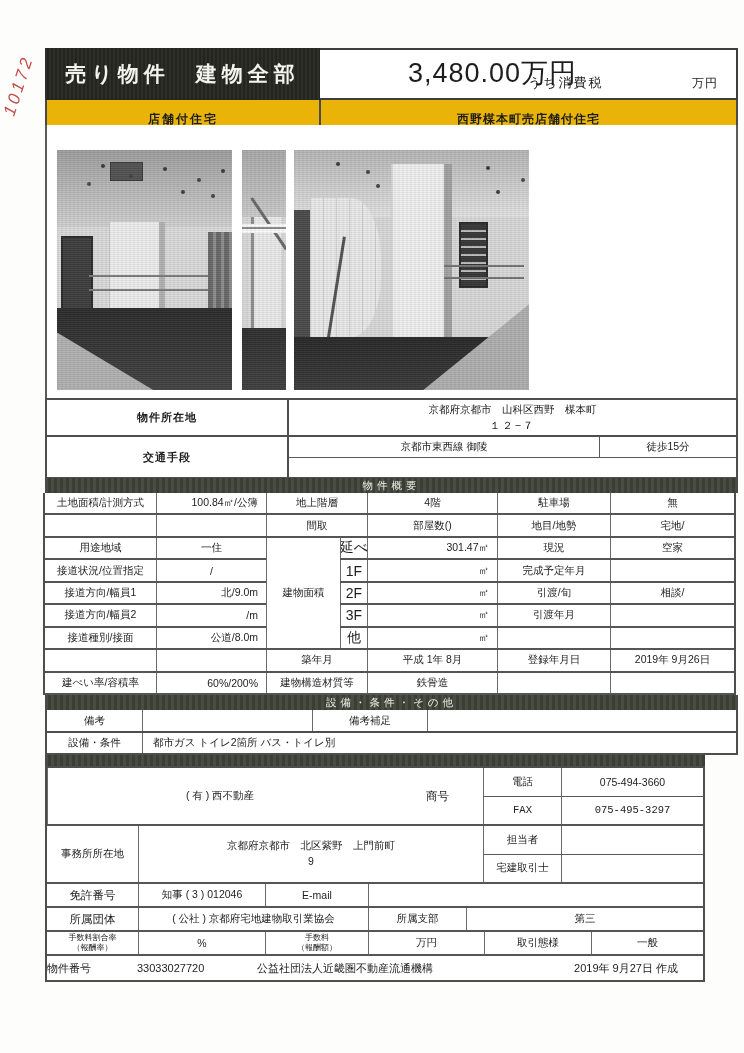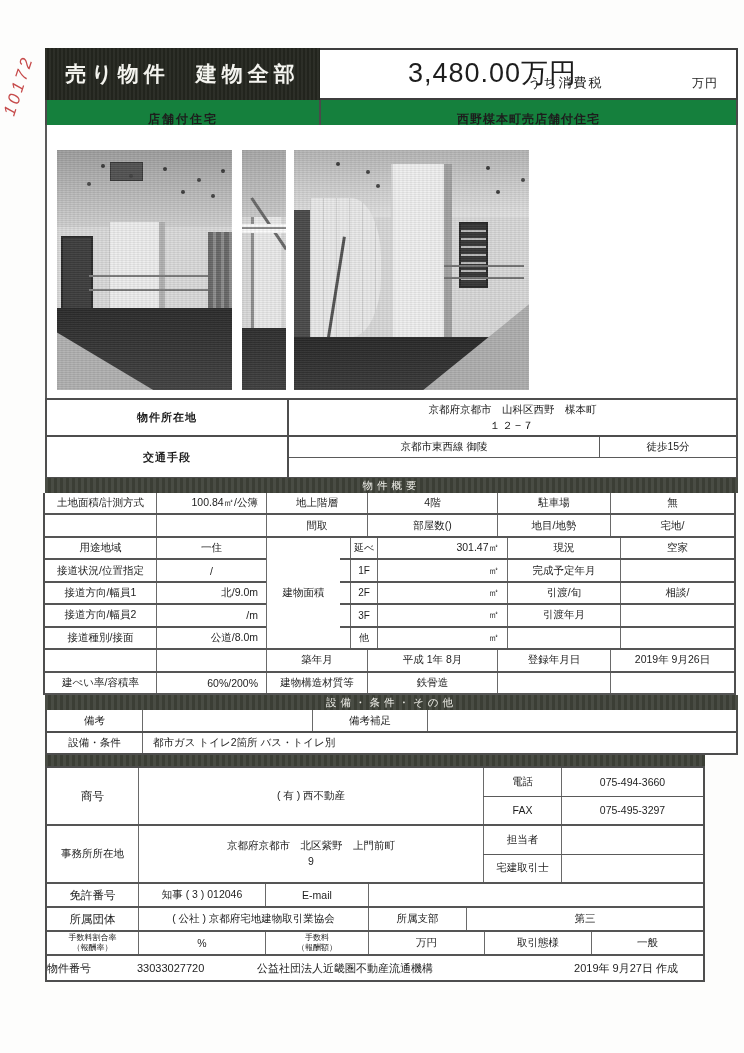--- a/index.html
+++ b/index.html
@@ -20,21 +20,21 @@
     width:275px;background:#24261f;color:#f4f4ef;display:flex;align-items:center;justify-content:center;
     font-size:21px;font-weight:bold;letter-spacing:5px;
     background-image:repeating-linear-gradient(90deg,rgba(255,255,255,.04) 0 2px,rgba(0,0,0,.06) 2px 4px);
   }
   .hdr-price{flex:1;position:relative;border:2px solid #3e3e3e;border-left:none;background:#fff;}
   .price-main{position:absolute;left:88px;top:5px;font-size:27px;letter-spacing:1px;}
   .price-tax{position:absolute;left:208px;bottom:6px;font-size:13px;letter-spacing:2px;}
   .price-unit{position:absolute;right:18px;bottom:6px;font-size:12px;letter-spacing:1px;}
   
   .sub{position:absolute;left:45px;top:100px;width:693px;height:41px;display:flex;
-    border:2px solid #4a4a4a;border-top:none;box-sizing:border-box;background:#15803d;}
+    border:2px solid #4a4a4a;border-top:none;box-sizing:border-box;background:#eab308;}
   .sub-left{width:272px;border-right:2px solid #4a4a4a;display:flex;align-items:center;justify-content:center;
     font-size:12px;font-weight:bold;letter-spacing:2px;}
   .sub-right{flex:1;display:flex;align-items:center;justify-content:center;font-size:12px;font-weight:bold;letter-spacing:1px;}
   
   .frame{position:absolute;left:45px;top:125px;width:693px;height:273px;
     border-left:2px solid #5a5a5a;border-right:2px solid #5a5a5a;box-sizing:border-box;background:#fff;}
   .photo{position:absolute;top:25px;height:240px;overflow:hidden;filter:grayscale(1) contrast(1.03);background:#d8d7d0;}
   .photo::after{content:"";position:absolute;inset:0;pointer-events:none;
     background:repeating-linear-gradient(0deg,rgba(255,255,255,.05) 0 1px,rgba(0,0,0,.05) 1px 2px),
                repeating-linear-gradient(90deg,rgba(0,0,0,.03) 0 2px,transparent 2px 4px);}
@@ -98,21 +98,21 @@
     border-left:2px solid #4e4e4e;border-right:2px solid #4e4e4e;box-sizing:border-box;background:#fff;}
   .ov-row{flex:1;display:flex;border-bottom:2px solid #555;box-sizing:border-box;}
   .ov-row:last-child{border-bottom:none;}
   .ov .c{border-left:1px solid #6a6a6a;}
   .ov .first{border-left:none;}
   .l-lab{width:111px;}
   .l-val{width:110px;}
   .m-lab{width:101px;}
   .m-val{width:130px;}
   .m-spacer{width:74px;}
-  .m-sub{width:27px;font-size:10px;margin-left:10px;}
+  .m-sub{width:27px;font-size:14px;}
   .r-lab{width:113px;}
   .r-val{flex:1;}
   .area-merge{position:absolute;left:221px;top:45px;width:74px;height:110px;background:#fff;
     border-left:1px solid #6a6a6a;display:flex;align-items:center;justify-content:center;font-size:10.5px;box-sizing:border-box;}
   
   .eq-remarks{position:absolute;left:45px;top:710px;width:693px;height:23px;display:flex;
     border:2px solid #4e4e4e;border-top:none;box-sizing:border-box;background:#fff;}
   .eq-remarks .c{border-left:1px solid #6a6a6a;}
   .eq-lab1{width:95px;border-left:none !important;}
   .eq-val1{width:170px;}
@@ -126,21 +126,21 @@
   
   .ag{position:absolute;left:45px;top:766px;width:660px;border:2px solid #4e4e4e;box-sizing:border-box;background:#fff;}
   .ag-row{display:flex;border-bottom:2px solid #555;box-sizing:border-box;}
   .ag-row:last-child{border-bottom:none;}
   .ag .c{border-left:1px solid #6a6a6a;}
   .ag-lab{width:91px;border-left:none !important;font-size:11.5px;}
   .ag-big{height:58px;}
   .ag-main{width:345px;flex-direction:column;line-height:1.5;}
   .ag-side{flex:1;display:flex;flex-direction:column;}
   .ag-srow{flex:1;display:flex;border-bottom:1px solid #5a5a5a;box-sizing:border-box;}
-  .ag-srow:last-child{border-bottom:none;}
+  .ag-srow:last-child{border-bottom:none;font-family:Liberation Mono, monospace;}
   .ag-slab{width:78px;border-left:1px solid #6a6a6a;box-sizing:border-box;display:flex;align-items:center;justify-content:center;font-size:10.5px;}
   .ag-sval{flex:1;border-left:1px solid #6a6a6a;box-sizing:border-box;display:flex;align-items:center;justify-content:center;font-size:10.5px;}
   .h26{height:24px;}
   .w127{width:127px;}
   .w103{width:103px;}
   .w116{width:116px;}
   .w98{width:98px;}
   .w107{width:107px;}
   .fee-lab{flex-direction:column;font-size:8px;line-height:1.25;}
   .pn-row{height:24px;display:flex;align-items:center;font-size:11px;}
@@ -317,22 +317,22 @@
   <div class="c eq-val2"></div>
 </div>
 <div class="eq-cond">
   <div class="c eq-lab1">設備・条件</div>
   <div class="c eq-val2 la">都市ガス トイレ2箇所 バス・トイレ別</div>
 </div>
 <div class="bar-sep"></div>
 
 <div class="ag">
   <div class="ag-row ag-big">
+    <div class="c ag-main">( 有 ) 西不動産</div>
     <div class="c ag-lab">商号</div>
-    <div class="c ag-main">( 有 ) 西不動産</div>
     <div class="ag-side">
       <div class="ag-srow">
         <div class="ag-slab">電話</div>
         <div class="ag-sval">075-494-3660</div>
       </div>
       <div class="ag-srow">
         <div class="ag-slab">FAX</div>
         <div class="ag-sval">075-495-3297</div>
       </div>
     </div>

